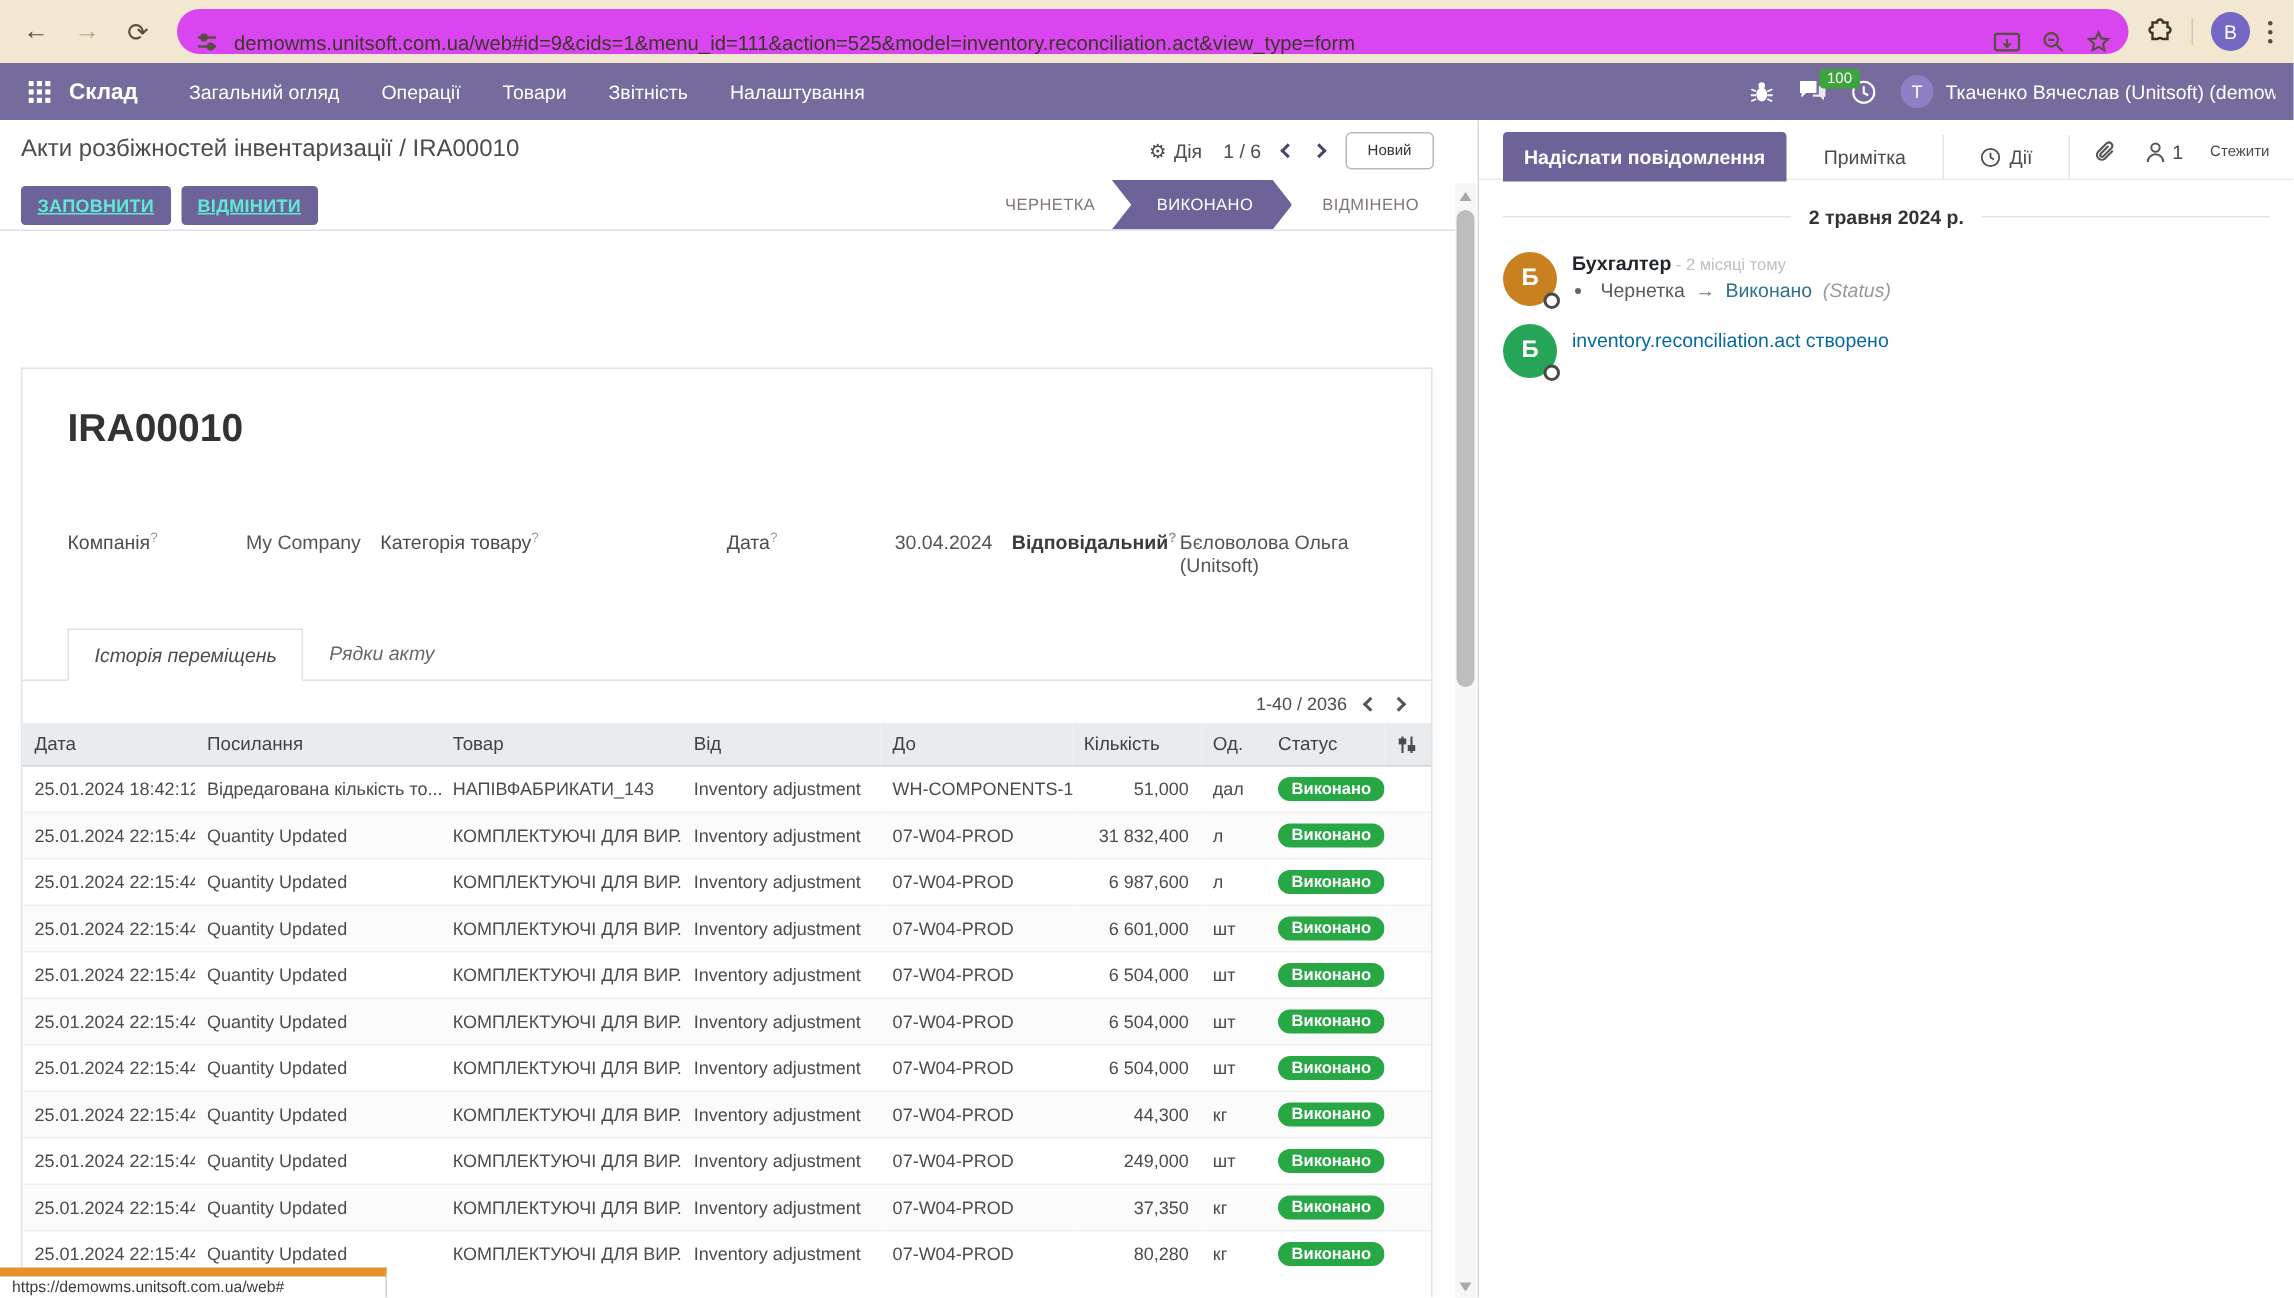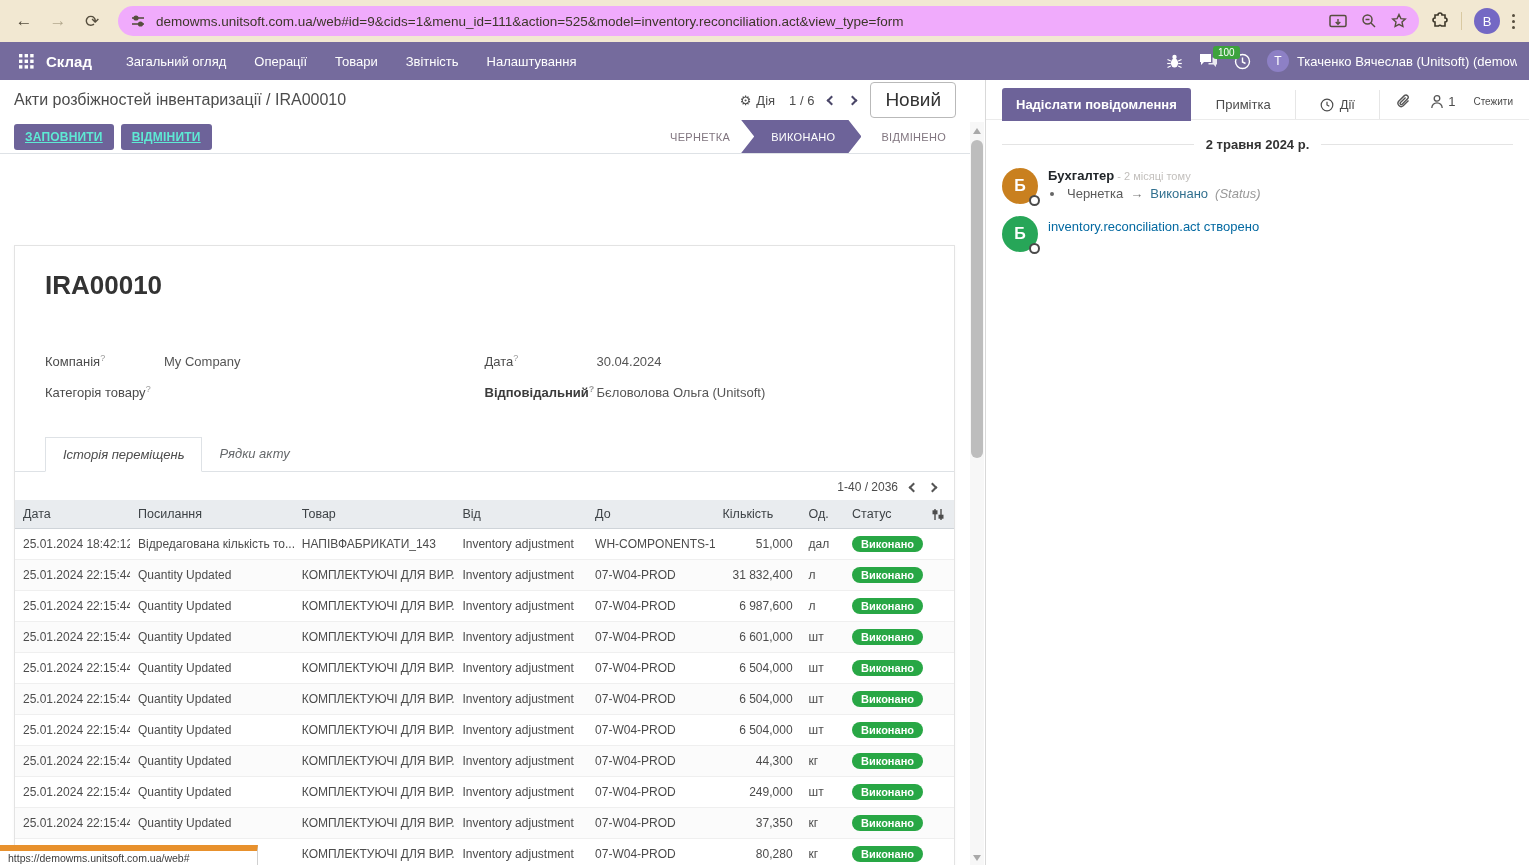--- a/index.html
+++ b/index.html
@@ -2,21 +2,21 @@
 <html><head>
 <meta charset="utf-8">
 <style>
   * { margin:0; padding:0; box-sizing:border-box; }
   html,body { width:1529px; height:865px; overflow:hidden; font-family:"Liberation Sans", sans-serif; background:#fff; }
 
   
   .browser-bar { position:absolute; top:0; left:0; width:1529px; height:42px; background:#f2e8d2; display:flex; align-items:center; padding:0 10px; gap:6px; }
   .nav-btn { width:28px; height:28px; display:flex; align-items:center; justify-content:center; font-size:17px; color:#564e3e; border-radius:50%; }
   .nav-btn.disabled { color:#b3a88e; }
-  .omnibox { flex:1; height:30px; background:#f0abfc; border-radius:15px; display:flex; align-items:center; padding:0 12px; gap:10px; margin:0 6px; }
+  .omnibox { flex:1; height:30px; background:#d946ef; border-radius:15px; display:flex; align-items:flex-end; padding:0 12px; gap:10px; margin:0 6px; }
   .omnibox .url { font-size:13.5px; color:#3c3629; white-space:nowrap; overflow:hidden; }
   .omni-right { display:flex; align-items:center; gap:14px; margin-left:auto; }
   .chrome-right { display:flex; align-items:center; gap:12px; padding-right:4px; }
   .chrome-sep { width:1px; height:18px; background:#d9c9a2; }
   .profile-chip { width:26px; height:26px; border-radius:50%; background:#7468c4; color:#fff; font-size:13px; display:flex; align-items:center; justify-content:center; }
   .dots { display:flex; flex-direction:column; gap:3px; }
   .dots i { width:3px; height:3px; border-radius:50%; background:#564e3e; }
 
   
   .odoo-nav { position:absolute; top:42px; left:0; width:1529px; height:38px; background:#756b9d; display:flex; align-items:center; color:#fff; padding:0 12px; }
@@ -36,33 +36,33 @@
   .control-panel { height:40px; display:flex; align-items:center; padding:0 14px; }
   .breadcrumb { font-size:16px; color:#4c4c4c; }
   .cp-right { margin-left:auto; display:flex; align-items:center; gap:14px; }
   .action-menu { display:flex; align-items:center; gap:5px; font-size:13px; color:#4c4c4c; }
   .gear-glyph { font-size:13px; color:#4c4c4c; }
   .pager { font-size:13px; color:#4c4c4c; }
   .chev { display:inline-block; width:7px; height:7px; border-top:2px solid #4a4668; border-right:2px solid #4a4668; }
   .chev.left { transform:rotate(-135deg); }
   .chev.right { transform:rotate(45deg); }
   .chev.gray { border-color:#8a8a8a; }
-  .new-btn { font-size:19px; color:#333; background:#fff; border:1px solid #b9b9b9; border-radius:4px; padding:6px 14px; }
+  .new-btn { font-size:10px; color:#333; background:#fff; border:1px solid #b9b9b9; border-radius:4px; padding:6px 14px; }
 
   .statusbar { height:34px; border-bottom:1px solid #dee2e6; display:flex; align-items:center; padding-left:14px; }
   .hdr-btn { background:#6d6399; color:#5eead4; font-size:12px; font-weight:bold; padding:6px 11px; border:none; border-radius:3px; margin-right:7px; letter-spacing:.2px;text-decoration:underline; }
   .stages { margin-left:auto; display:flex; align-items:stretch; height:100%; }
   .stage { display:flex; align-items:center; padding:0 24px; font-size:11px; color:#80757f; letter-spacing:.3px; }
   .stage.active { background:#6d6399; color:#fff; clip-path:polygon(0 0, calc(100% - 13px) 0, 100% 50%, calc(100% - 13px) 100%, 0 100%, 13px 50%); padding:0 26px 0 30px; margin:0 -4px 0 -13px; z-index:2; }
 
   .sheet { position:absolute; top:165px; left:14px; width:941px; bottom:-40px; background:#fff; border:1px solid #e3e3e3; border-bottom:none; box-shadow:0 1px 3px rgba(0,0,0,.04); padding:24px 0 0 0; }
   .sheet-pad { padding:0 30px; }
   .doc-title { font-size:26px; font-weight:bold; color:#333; }
   .fields { display:flex; margin-top:52px; }
-  .fcol { width:50%; display:flex; flex-direction:column; gap:13px; }
+  .fcol { width:50%; display:flex; flex-direction:row; gap:13px; }
   .frow { display:flex; align-items:baseline; min-height:18px; }
   .flabel { width:119px; font-size:13px; color:#4c4c4c; flex:0 0 119px; }
   .fcol.right .flabel { width:112px; flex:0 0 112px; }
   .flabel sup { font-size:9px; color:#9a9a9a; }
   .flabel.bold { font-weight:bold; color:#3b3b3b; }
   .fvalue { font-size:13px; color:#555; }
 
   .tabs { margin-top:34px; display:flex; border-bottom:1px solid #dee2e6; padding-left:30px; }
   .tab { font-size:13px; padding:9px 17px; color:#65686b; position:relative; top:1px;font-style:italic; }
   .tab.active { background:#fff; border:1px solid #dee2e6; border-bottom:1px solid #fff; color:#4c4c4c; }

